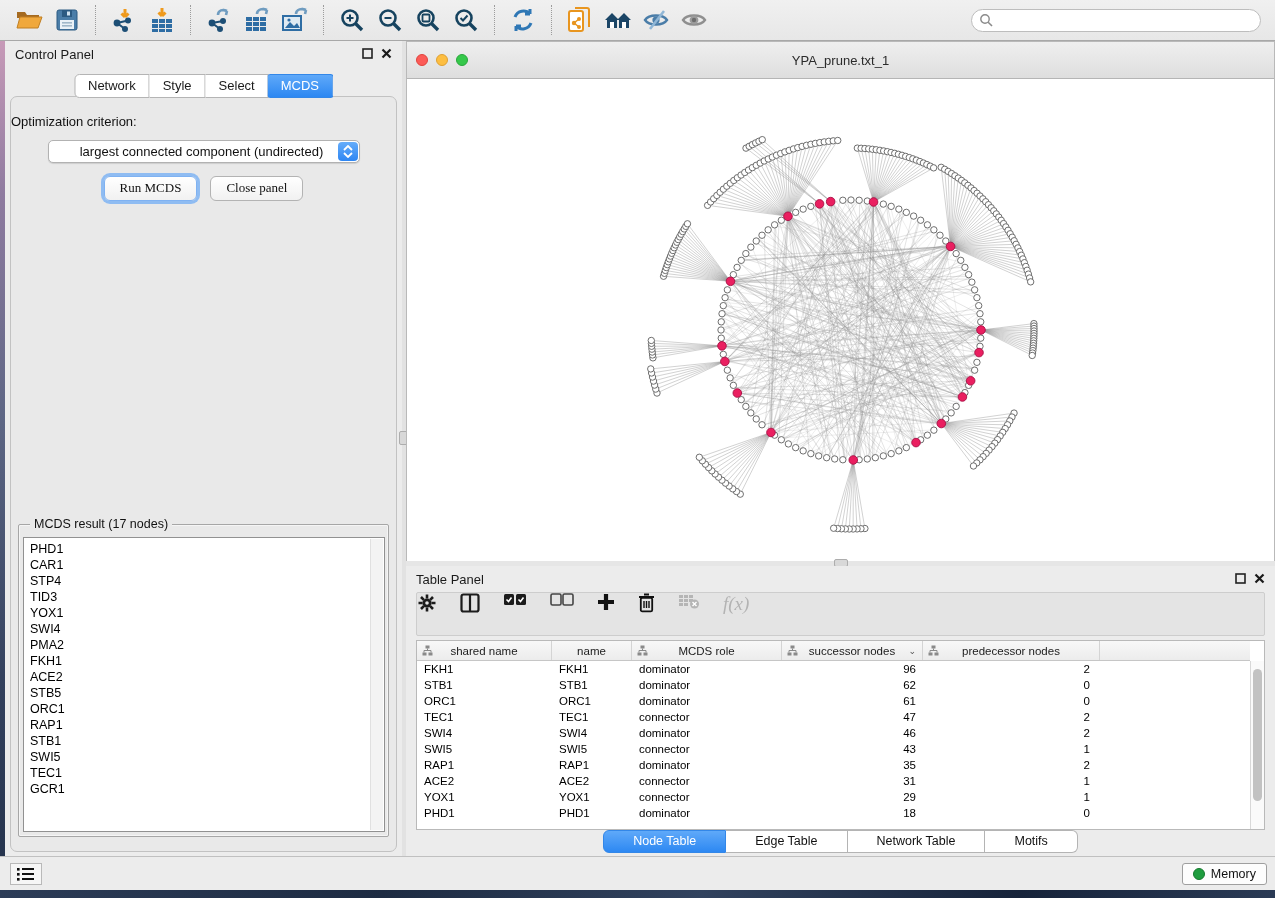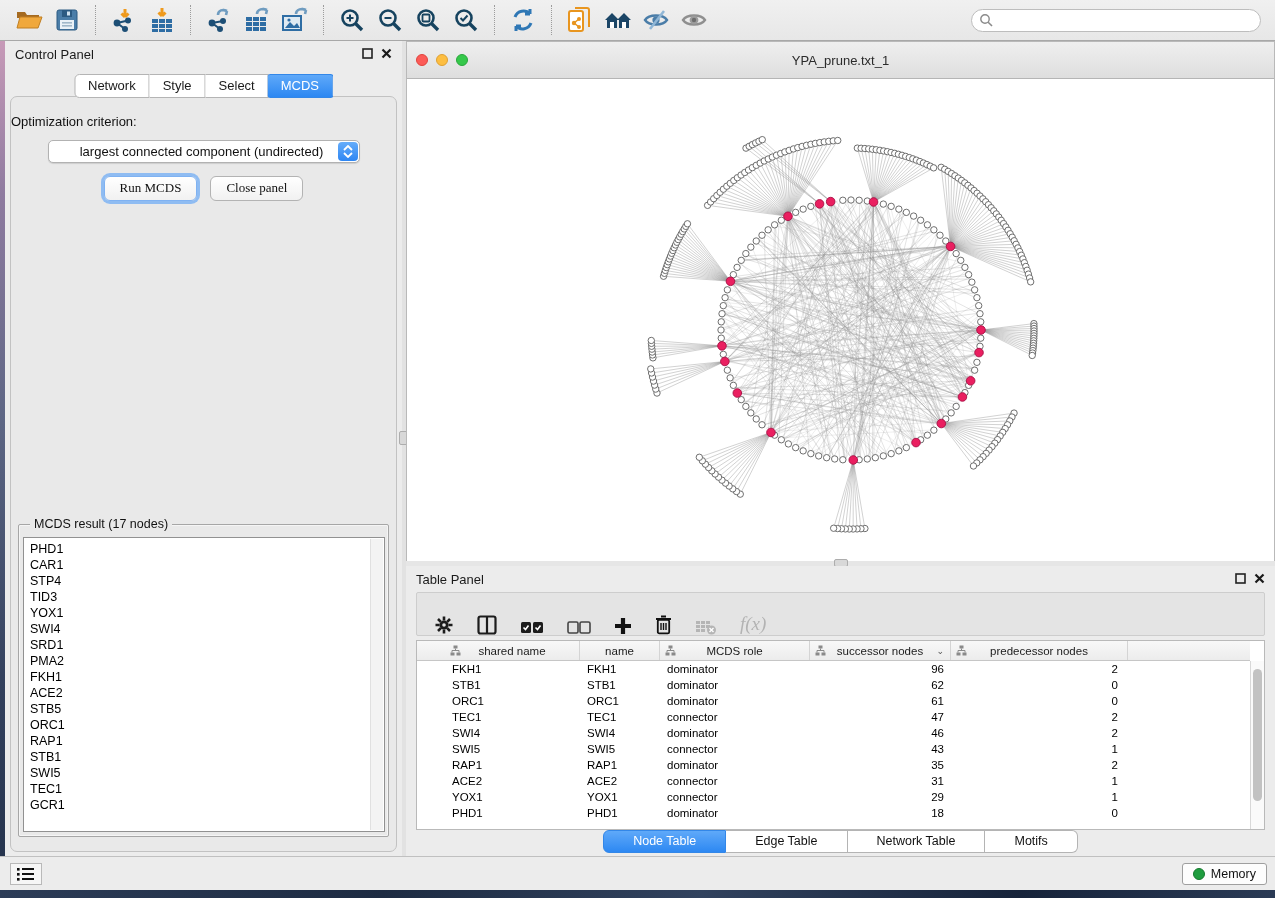--- a/index.html
+++ b/index.html
@@ -73,32 +73,32 @@
   .light { width:12px; height:12px; border-radius:50%; }
   .light.red { background:#fc5b57; border:1px solid #e0443e; }
   .light.yellow { background:#fdbe41; border:1px solid #dfa133; }
   .light.green { background:#35c84a; border:1px solid #2aa73c; }
   .net-title { position:absolute; left:0; right:0; text-align:center; font-size:13px; color:#2b2b2b; }
   .net-canvas { position:relative; width:867px; height:496px; background:#fff; overflow:hidden; }
 
   
   .table-panel { position:absolute; left:406px; top:566px; width:869px; height:290px; background:#ececec; }
   .tp-toolbar { position:absolute; left:10px; right:10px; top:26px; height:44px; background:#e4e4e4;
-    border:1px solid #cdcdcd; border-radius:2px; display:flex; align-items:flex-end; padding-left:17px; gap:23px; }
+    border:1px solid #cdcdcd; border-radius:2px; display:flex; align-items:flex-start; gap:23px; }
   .tp-ico { display:flex; align-items:center; justify-content:center; }
   .fx { font-family:"Liberation Serif", serif; font-style:italic; font-size:19px; color:#b3b3b3; }
   .tp-table { position:absolute; left:10px; right:10px; top:74px; bottom:26px; background:#fff;
     border:1px solid #b9b9b9; overflow:hidden; }
   .thead { position:absolute; left:0; right:14px; top:0; height:20px; display:flex;
     background:linear-gradient(#f8f8f8,#ececec); border-bottom:1px solid #c6c6c6; }
   .th { position:relative; display:flex; align-items:center; justify-content:center; gap:4px;
     font-size:11.5px; color:#1c1c1c; border-right:1px solid #d4d4d4; height:100%; }
   .th .tree { position:absolute; left:5px; top:4px; }
   .th .chev { font-size:9px; color:#555; position:absolute; right:6px; top:5px; }
-  .c0{width:135px;margin-left:28px;} .c1{width:80px;} .c2{width:150px;} .c3{width:141px;} .c4{width:177px;}
+  .c0{width:135px;} .c1{width:80px;} .c2{width:150px;} .c3{width:141px;} .c4{width:177px;}
   .tbody { position:absolute; left:0; right:14px; top:20px; bottom:0; }
   .trow { display:flex; height:16px; align-items:center; }
   .td { font-size:11.5px; color:#000; overflow:hidden; white-space:nowrap; }
   .td.l { padding-left:7px; text-align:left; }
   .td.r { text-align:right; }
   .td.c3 { padding-right:7px; } .td.c4 { padding-right:10px; }
   .tbl-scroll { position:absolute; right:0; top:20px; bottom:0; width:14px; background:#fafafa; border-left:1px solid #d8d8d8; }
   .tbl-scroll .thumb { position:absolute; left:2px; right:2px; top:8px; height:132px; background:#c2c2c2; border-radius:5px; }
   .tp-tabs { position:absolute; left:0; right:0; bottom:1px; height:25px; display:flex; justify-content:center; align-items:flex-start; }
   .tp-tab { font-size:12.5px; color:#111; background:#fff; border:1px solid #b4b4b4; border-left:none;
@@ -317,21 +317,20 @@
       <div class="group-box">
         <span class="group-title">MCDS result (17 nodes)</span>
         <div class="mcds-list">
           <div class="items" id="mcds-items">
               <div class="item">PHD1</div>
               <div class="item">CAR1</div>
               <div class="item">STP4</div>
               <div class="item">TID3</div>
               <div class="item">YOX1</div>
               <div class="item">SWI4</div>
-              <div class="item">SRD1</div>
               <div class="item">PMA2</div>
               <div class="item">FKH1</div>
               <div class="item">ACE2</div>
               <div class="item">STB5</div>
               <div class="item">ORC1</div>
               <div class="item">RAP1</div>
               <div class="item">STB1</div>
               <div class="item">SWI5</div>
               <div class="item">TEC1</div>
               <div class="item">GCR1</div>

